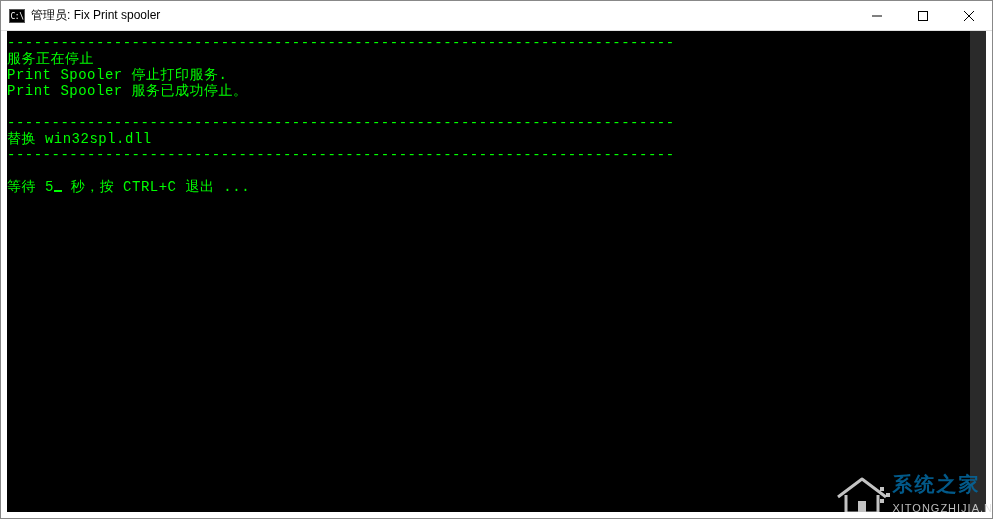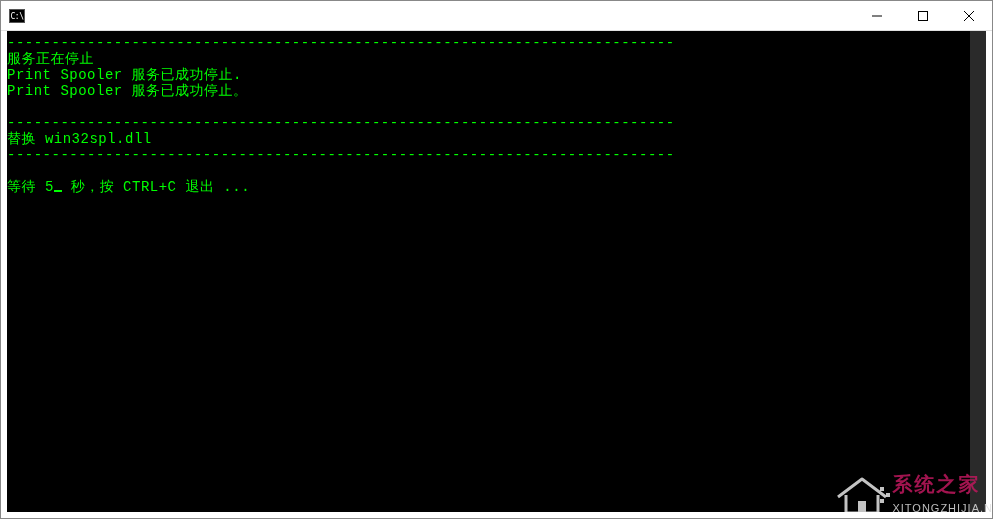--- a/index.html
+++ b/index.html
@@ -123,21 +123,21 @@
     .wm-text {
       display: flex;
       flex-direction: column;
       align-items: flex-start;
       line-height: 1;
     }
     .wm-main {
       font-size: 20px;
       font-weight: bold;
       letter-spacing: 2px;
-      color: #be185d;
+      color: #0369a1;
     }
     .wm-sub {
       font-size: 11px;
       letter-spacing: 1px;
       color: #ddd;
       margin-top: 9px;
     }
     .cursor-blink {
       display: inline-block;
       width: 8px;
@@ -148,20 +148,21 @@
       top: 1px;
     }
   </style>
 </head>
 <body>
 
 <div class="window">
   <div class="titlebar">
     <div class="titlebar-left">
       <div class="cmd-icon">C:\</div>
+      <span class="title-text">管理员:  Fix Print spooler</span>
     </div>
     <div class="titlebar-controls">
       <button class="titlebar-btn">
         <svg viewBox="0 0 10 10">
             <line x1="0" y1="5" x2="10" y2="5" stroke="currentColor" stroke-width="1"></line>
           </svg>
       </button>
       <button class="titlebar-btn">
         <svg viewBox="0 0 10 10">
             <rect x="0.5" y="0.5" width="9" height="9" fill="none" stroke="currentColor" stroke-width="1"></rect>
@@ -172,21 +173,21 @@
             <line x1="0" y1="0" x2="10" y2="10" stroke="currentColor" stroke-width="1"></line>
             <line x1="10" y1="0" x2="0" y2="10" stroke="currentColor" stroke-width="1"></line>
           </svg>
       </button>
     </div>
   </div>
 
   <div class="console-area">
     <div class="console-content"><span>---------------------------------------------------------------------------</span>
 <span>服务正在停止</span>
-<span>Print Spooler 服务已成功停止.</span>
+<span>Print Spooler 停止打印服务.</span>
 <span>Print Spooler 服务已成功停止。</span>
 
 <span>---------------------------------------------------------------------------</span>
 <span>替换 win32spl.dll</span>
 <span>---------------------------------------------------------------------------</span>
 
 <span>等待 5</span><span class="cursor-blink"></span><span> 秒，按 CTRL+C 退出 ...</span></div>
 
     <div class="scrollbar-track">
       <div class="scrollbar-thumb"></div>

